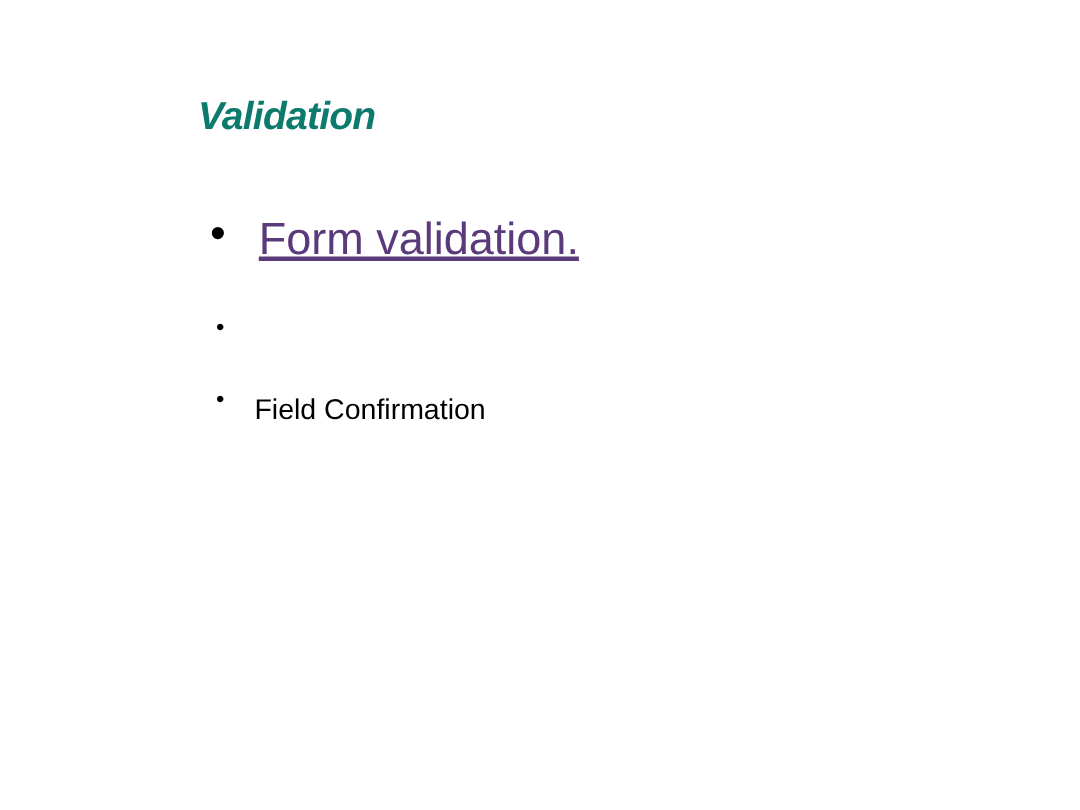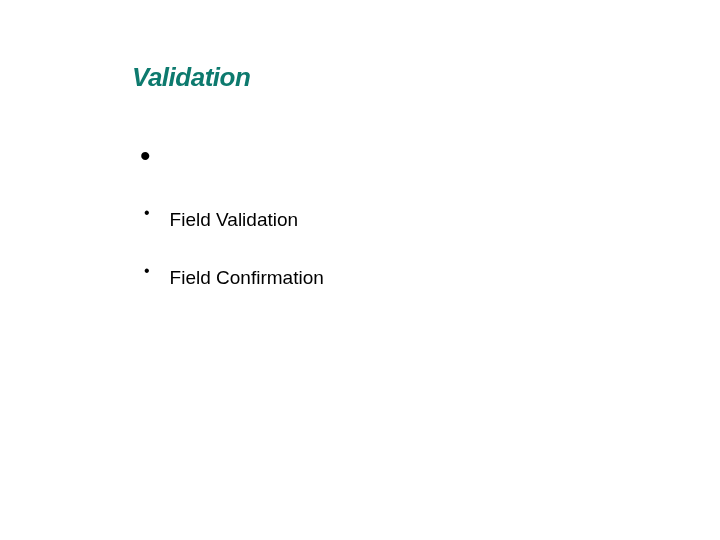--- a/index.html
+++ b/index.html
@@ -60,24 +60,24 @@
     }
   </style>
 </head>
 <body>
 
 <div class="slide">
   <h1 class="title">Validation</h1>
 
   <div class="bullet-item">
     <span class="bullet-dot">•</span>
+    <span class="link-text">Form validation.</span>
   </div>
 
   <div class="bullet-item sub-item">
     <span class="bullet-dot-small">•</span>
-    <span class="sub-text">Field Validation</span>
   </div>
 
   <div class="bullet-item sub-item">
     <span class="bullet-dot-small">•</span>
     <span class="sub-text">Field Confirmation</span>
   </div>
 </div>
 
 </body></html>

